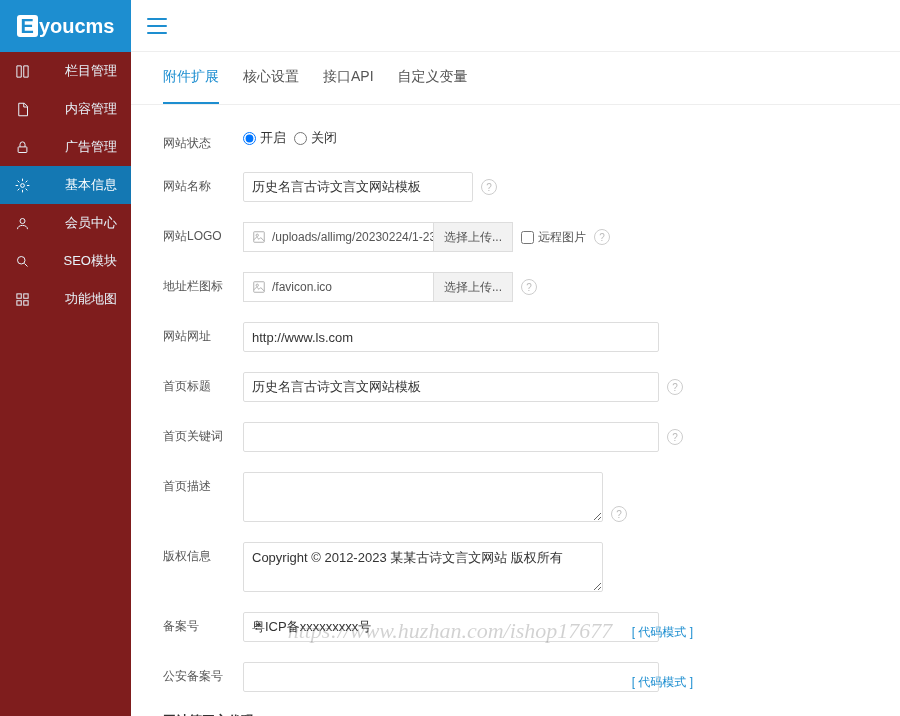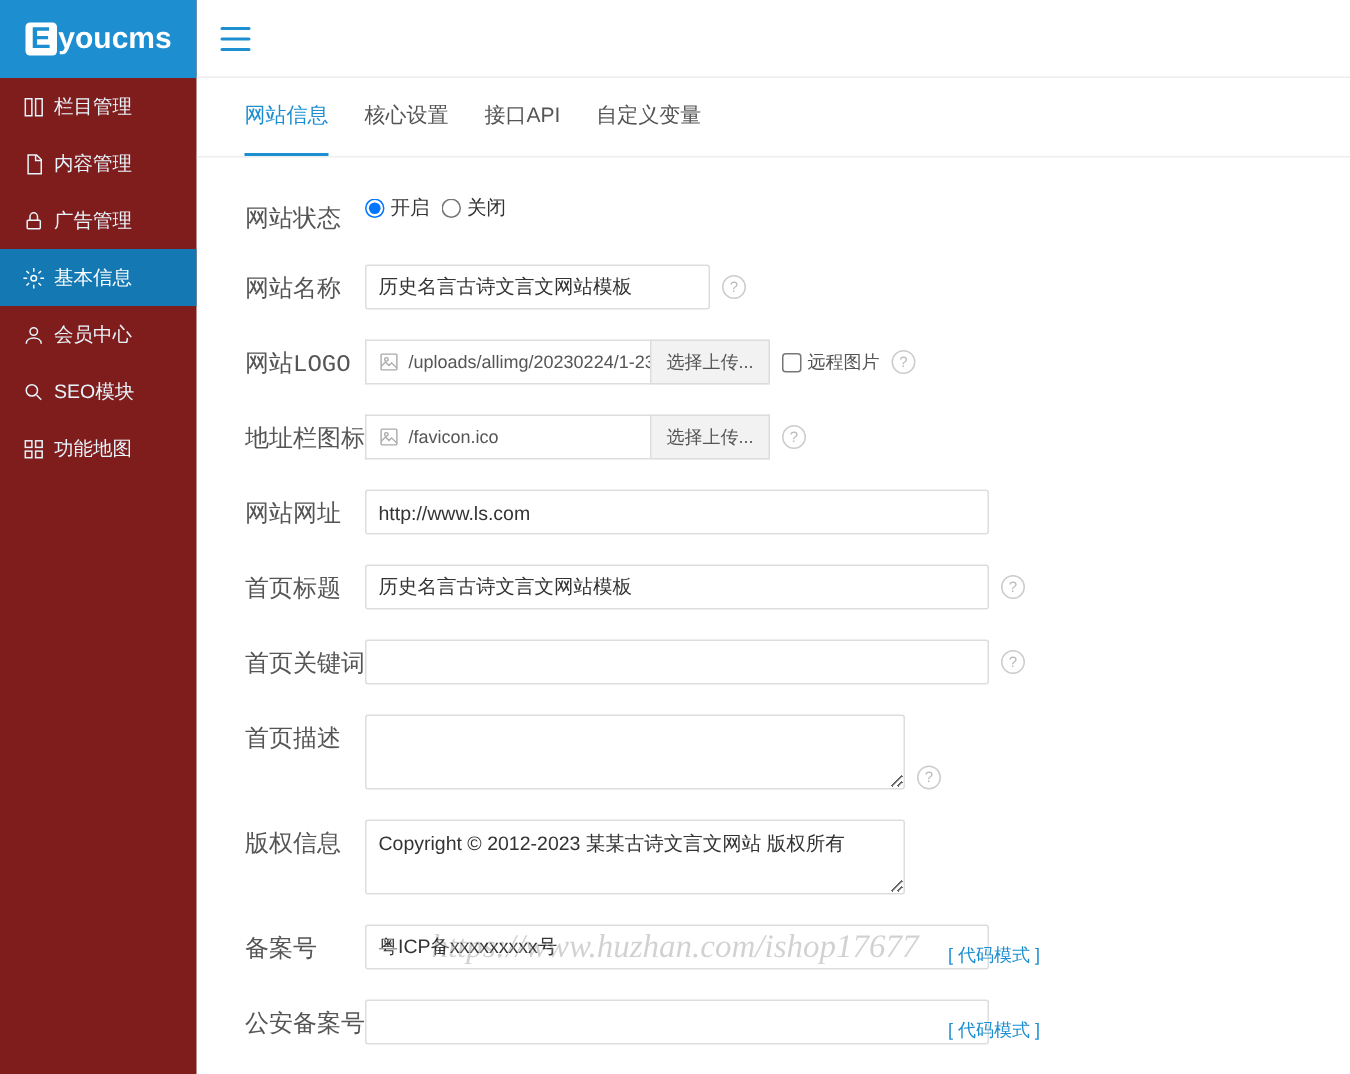--- a/index.html
+++ b/index.html
@@ -5,38 +5,38 @@
 * { margin: 0; padding: 0; box-sizing: border-box; }
 body { font-family: "Microsoft YaHei", Arial, sans-serif; font-size: 13px; color: #333; background: #fff; }
 .layout { display: flex; width: 900px; height: 716px; overflow: hidden; }
 
 
 .sidebar { width: 131px; background: #7f1d1d; color: #fff; display: flex; flex-direction: column; flex-shrink: 0; }
 .logo-box { height: 52px; display: flex; align-items: center; justify-content: center; background: #1d8ed0; }
 .logo-text { font-size: 20px; font-weight: 600; color: #fff; }
 .logo-text .e { background: #fff; color: #1d8ed0; border-radius: 3px; padding: 0 4px; margin-right: 1px; font-weight: 700; }
 .nav { list-style: none; }
-.nav li { display: flex; align-items: center; gap: 6px; padding: 10px 14px; cursor: pointer; font-size: 13px; color: #e8f4fb; }
+.nav li { display: flex; align-items: center; gap: 26px; padding: 10px 14px; cursor: pointer; font-size: 13px; color: #e8f4fb; justify-content: space-between; }
 .nav li.active { background: #1478b3; color: #fff; }
 .nav .ic { width: 16px; height: 16px; display: inline-flex; align-items: center; justify-content: center; }
 .nav .ic svg { width: 15px; height: 15px; stroke: currentColor; fill: none; stroke-width: 1.6; }
 
 
 .main { flex: 1; display: flex; flex-direction: column; overflow: hidden; }
 .topbar { height: 52px; display: flex; align-items: center; padding: 0 16px; border-bottom: 1px solid #eee; }
 .hamburger { width: 20px; height: 16px; cursor: pointer; display: flex; flex-direction: column; justify-content: space-between; }
 .hamburger span { height: 2px; background: #1d8ed0; border-radius: 1px; }
 
 .tabs { display: flex; gap: 24px; padding: 0 32px; border-bottom: 1px solid #eee; }
 .tabs .tab { padding: 16px 0; font-size: 14px; color: #555; cursor: pointer; border-bottom: 2px solid transparent; }
 .tabs .tab.active { color: #1d8ed0; border-bottom-color: #1d8ed0; }
 
 .form-area { flex: 1; overflow-y: auto; padding: 24px 32px 12px; }
 .form-row { display: flex; align-items: flex-start; margin-bottom: 20px; }
-.form-row .lbl { width: 80px; flex-shrink: 0; color: #555; font-size: 16px; padding-top: 6px; font-family: Liberation Mono, monospace; }
+.form-row .lbl { width: 80px; flex-shrink: 0; color: #555; font-size: 12px; padding-top: 6px; }
 .form-row .ctrl { flex: 1; display: flex; align-items: center; gap: 8px; flex-wrap: wrap; }
 
 .radio-group { display: flex; align-items: center; gap: 16px; }
 .radio-group label { display: flex; align-items: center; gap: 4px; cursor: pointer; font-size: 13px; color: #333; }
 .radio-group input { margin: 0; }
 
 .txt, .txt-long, .ta { border: 1px solid #ddd; border-radius: 2px; padding: 6px 8px; font-size: 13px; color: #333; background: #fff; height: 30px; }
 .txt { width: 230px; }
 .txt-long { width: 416px; }
 .ta { width: 360px; height: 50px; resize: vertical; font-family: inherit; }
@@ -139,21 +139,21 @@
   <main class="main">
     <div class="topbar">
       <div class="hamburger">
           <span></span>
           <span></span>
           <span></span>
         </div>
     </div>
 
     <div class="tabs">
-      <div class="tab active">网站信息</div>
+      <div class="tab active">附件扩展</div>
       <div class="tab">核心设置</div>
       <div class="tab">接口API</div>
       <div class="tab">自定义变量</div>
     </div>
 
     <div class="form-area">
 
       <div class="form-row">
         <div class="lbl">网站状态</div>
         <div class="ctrl radio-group">

